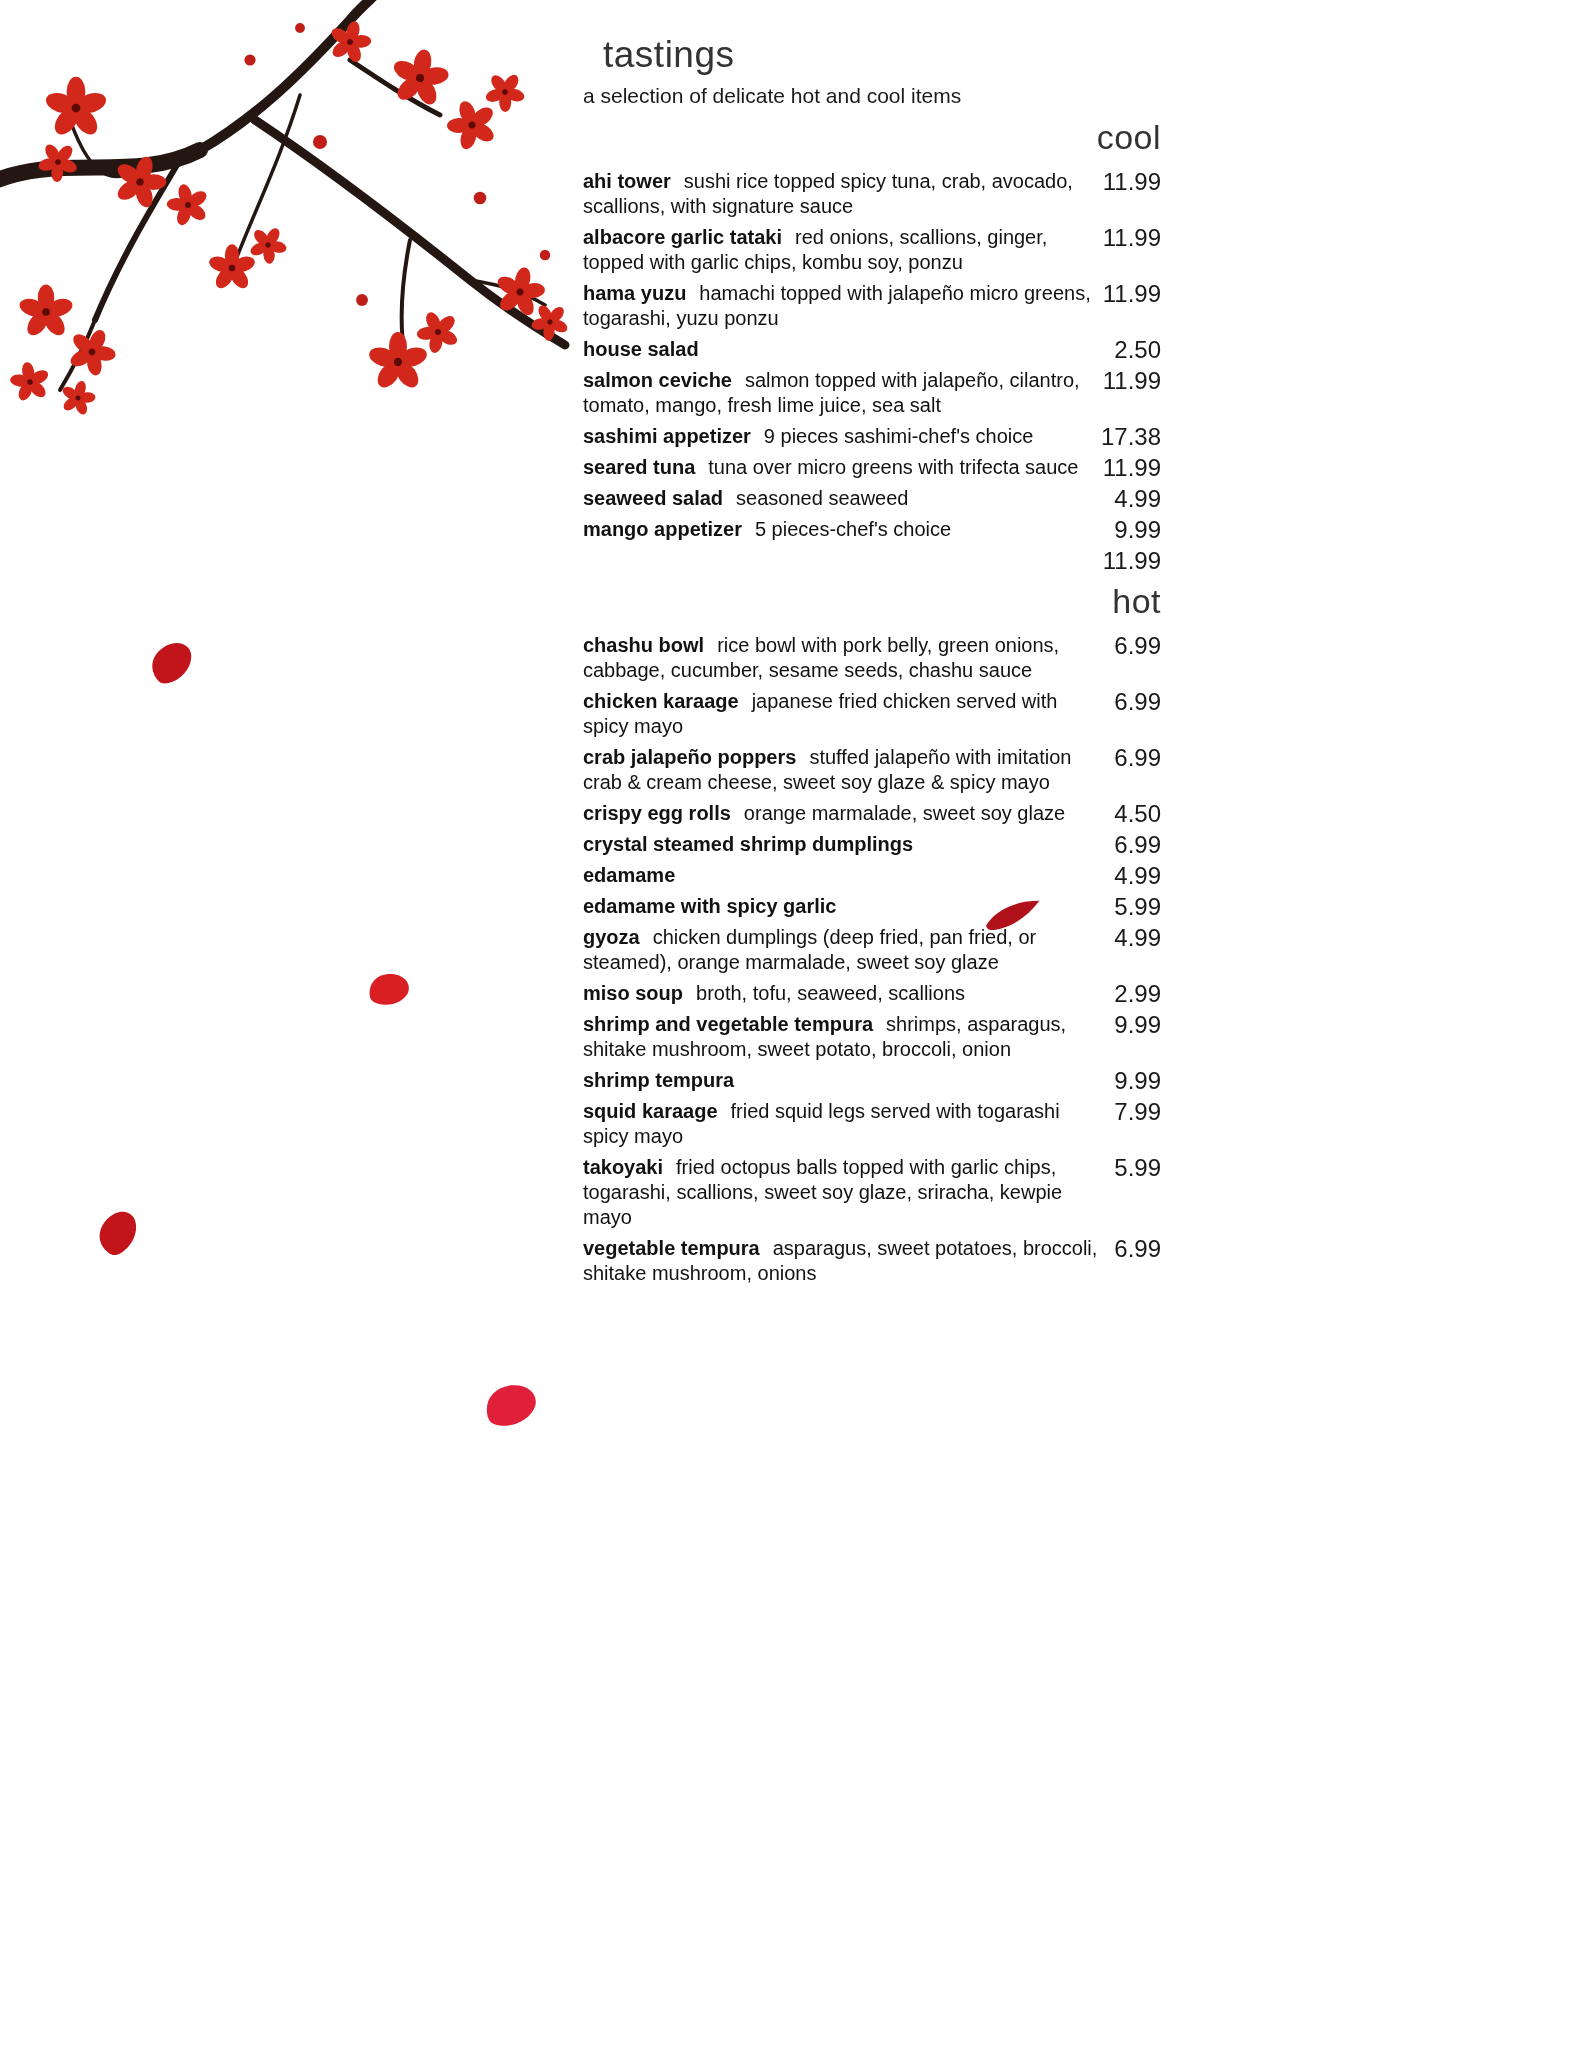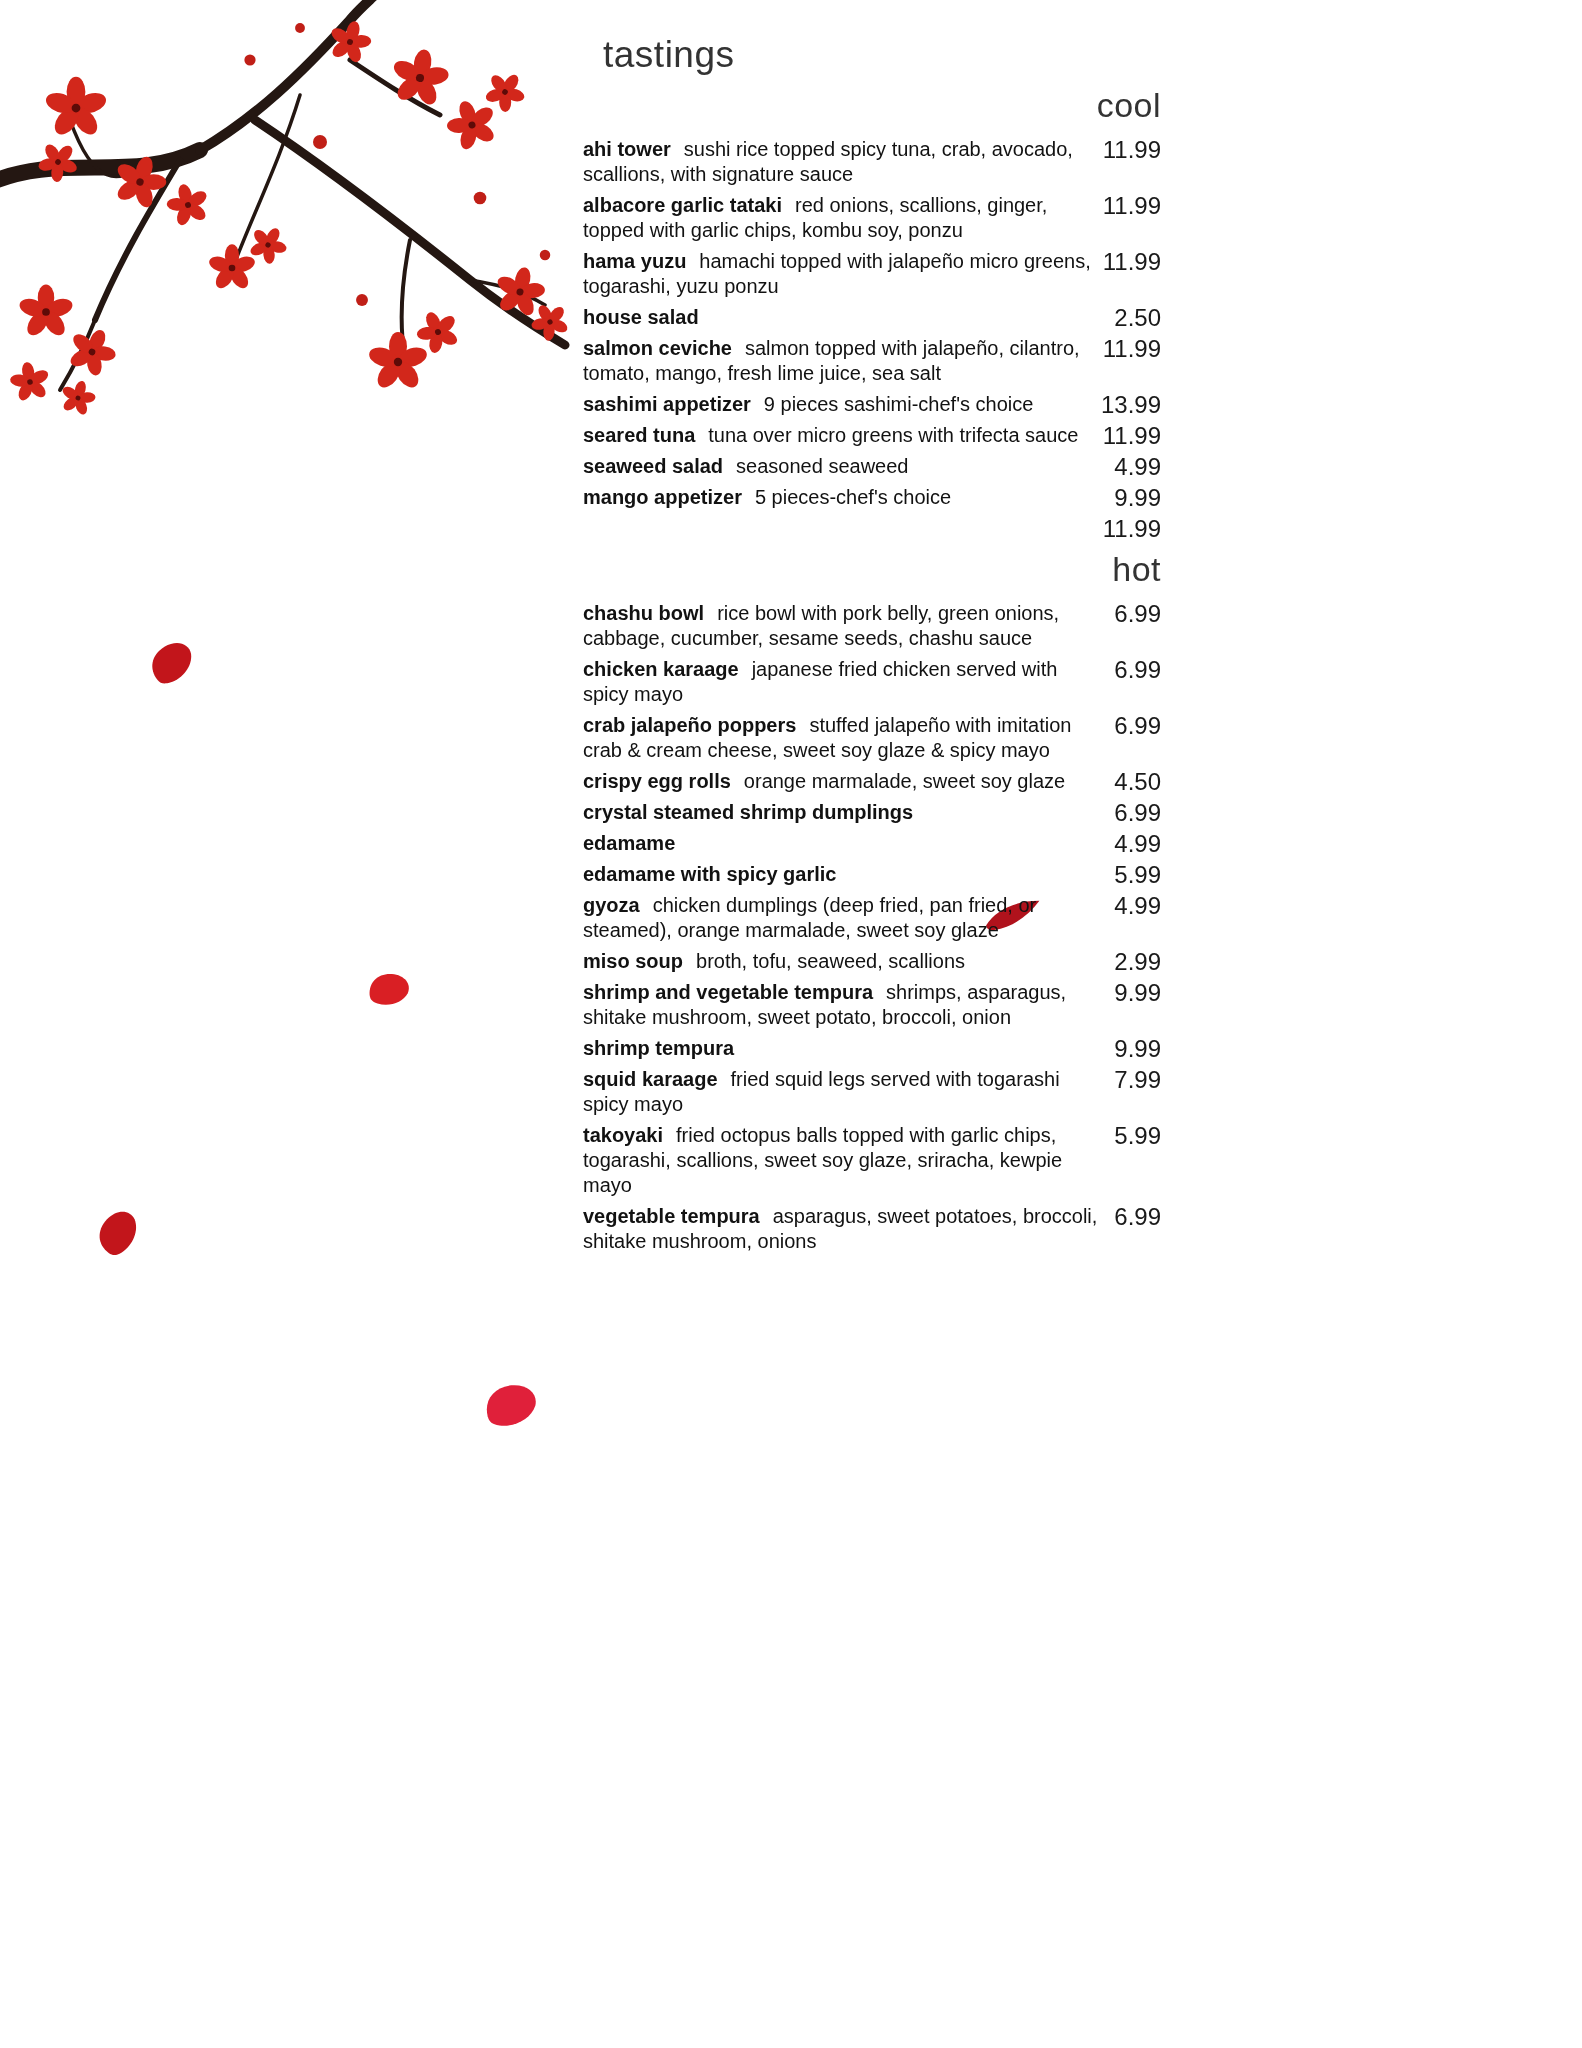--- a/index.html
+++ b/index.html
@@ -161,20 +161,21 @@
     </svg>
 </div>
 <div class="petal petal-5">
   <svg viewBox="0 0 64 30">
       <path d="M2,22 C14,8 34,0 62,4 C48,18 30,28 10,28 C5,28 2,26 2,22 Z" fill="#b0121c"></path>
     </svg>
 </div>
 
 <div class="menu">
   <h1 class="menu-title">tastings</h1>
+  <p class="menu-subtitle">a selection of delicate hot and cool items</p>
   <div id="sections">
       <h2 class="section-title">cool</h2>
       <div class="item-row">
         <div class="item-text"><span class="item-name">ahi tower</span><span class="item-desc">sushi rice topped spicy tuna, crab, avocado, scallions, with signature sauce</span></div>
         <div class="item-price">11.99</div>
       </div>
       <div class="item-row">
         <div class="item-text"><span class="item-name">albacore garlic tataki</span><span class="item-desc">red onions, scallions, ginger, topped with garlic chips, kombu soy, ponzu</span></div>
         <div class="item-price">11.99</div>
       </div>
@@ -185,21 +186,21 @@
       <div class="item-row">
         <div class="item-text"><span class="item-name">house salad</span></div>
         <div class="item-price">2.50</div>
       </div>
       <div class="item-row">
         <div class="item-text"><span class="item-name">salmon ceviche</span><span class="item-desc">salmon topped with jalapeño, cilantro, tomato, mango, fresh lime juice, sea salt</span></div>
         <div class="item-price">11.99</div>
       </div>
       <div class="item-row">
         <div class="item-text"><span class="item-name">sashimi appetizer</span><span class="item-desc">9 pieces sashimi-chef's choice</span></div>
-        <div class="item-price">13.99</div>
+        <div class="item-price">17.38</div>
       </div>
       <div class="item-row">
         <div class="item-text"><span class="item-name">seared tuna</span><span class="item-desc">tuna over micro greens with trifecta sauce</span></div>
         <div class="item-price">11.99</div>
       </div>
       <div class="item-row">
         <div class="item-text"><span class="item-name">seaweed salad</span><span class="item-desc">seasoned seaweed</span></div>
         <div class="item-price">4.99</div>
       </div>
       <div class="item-row">

